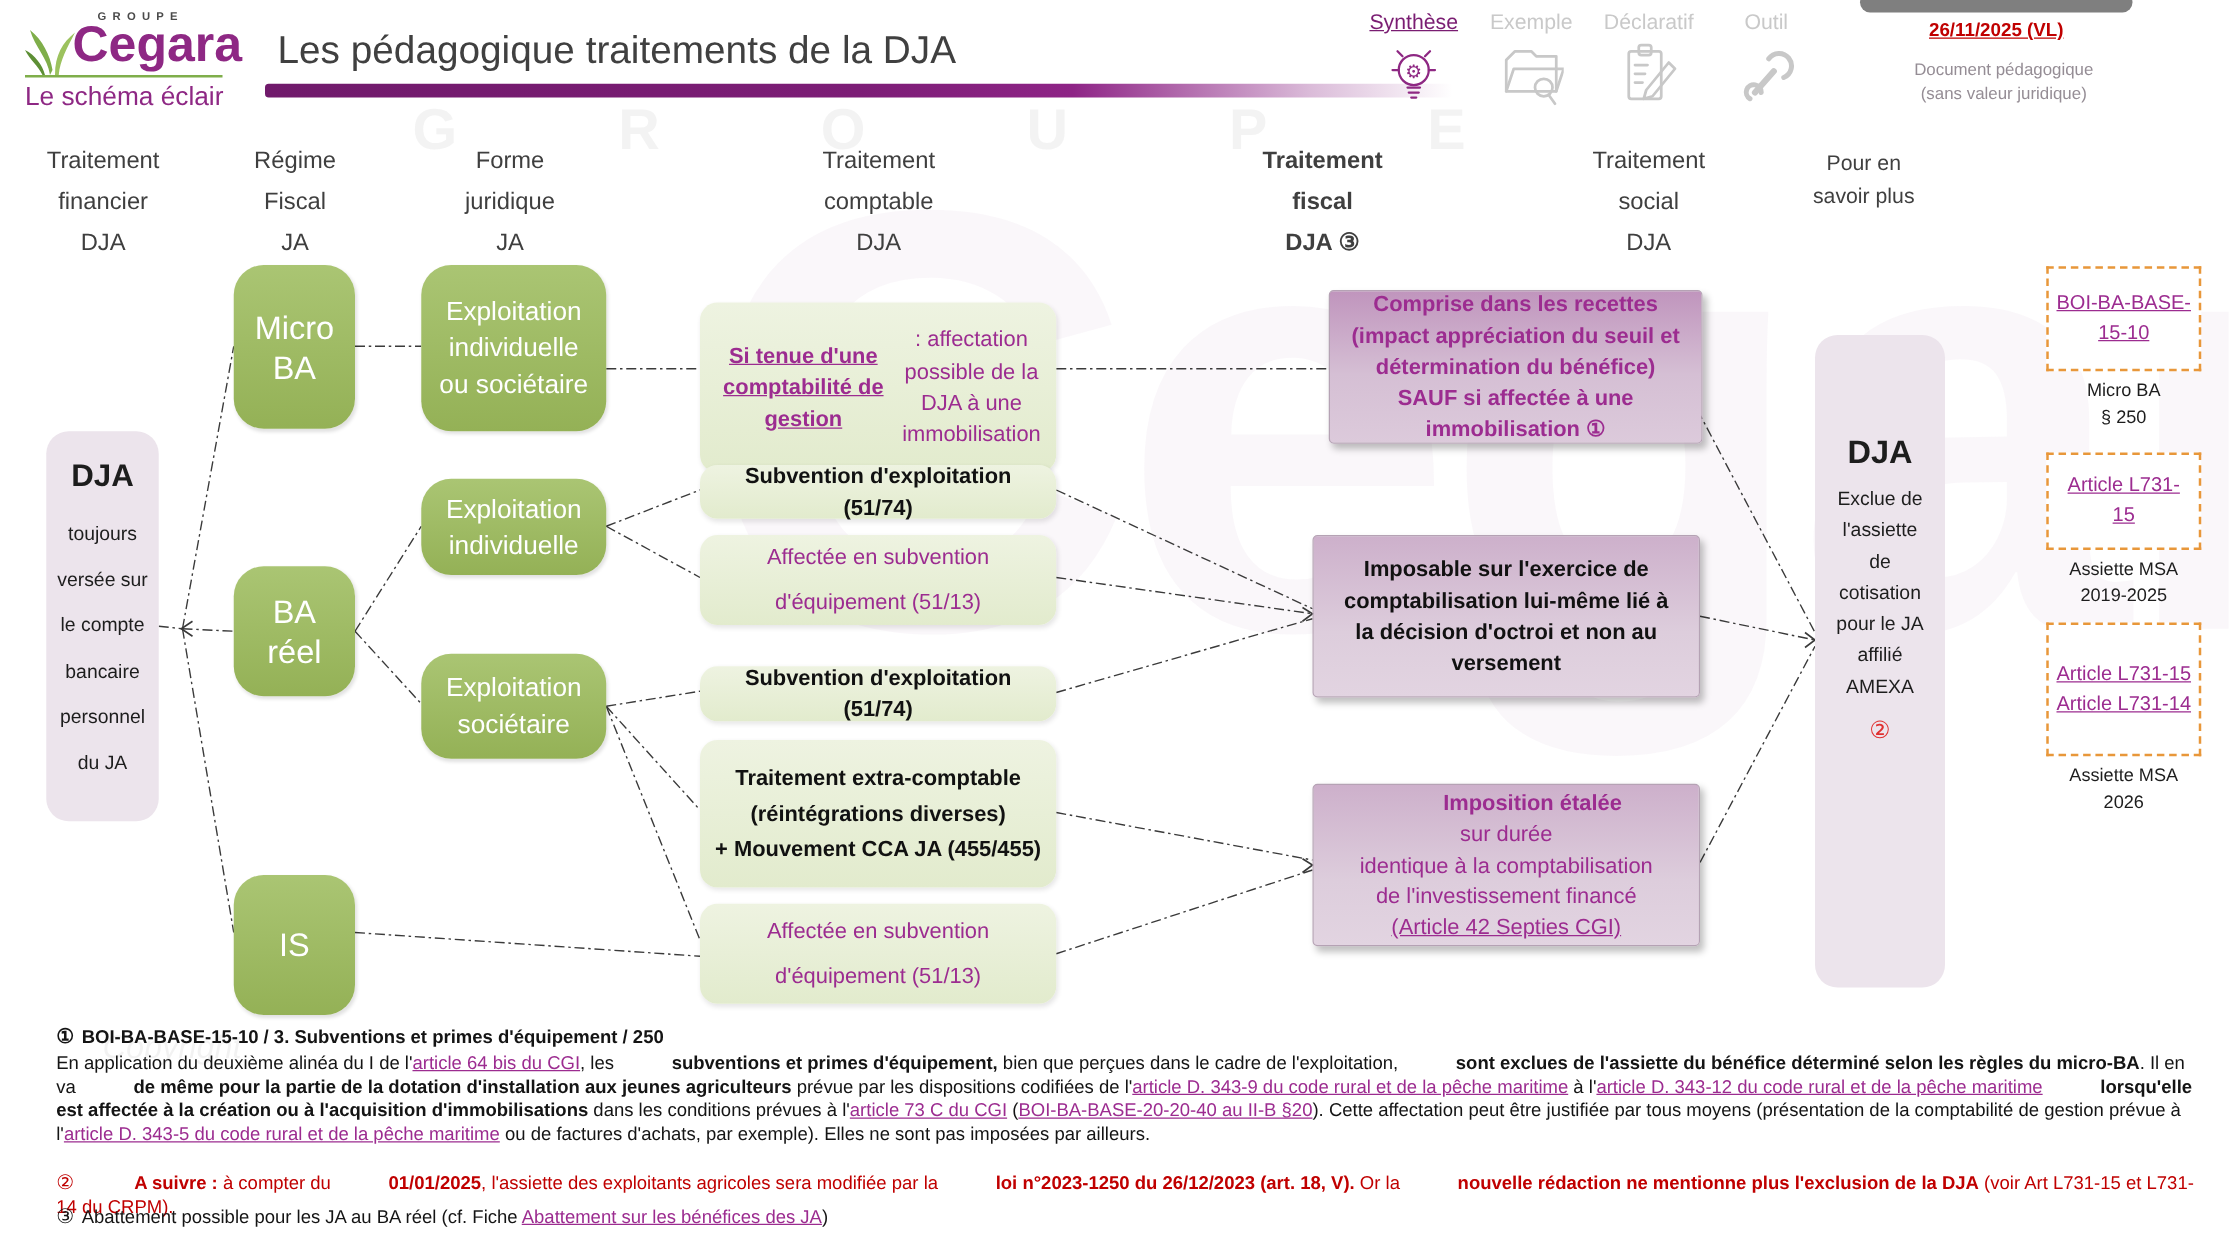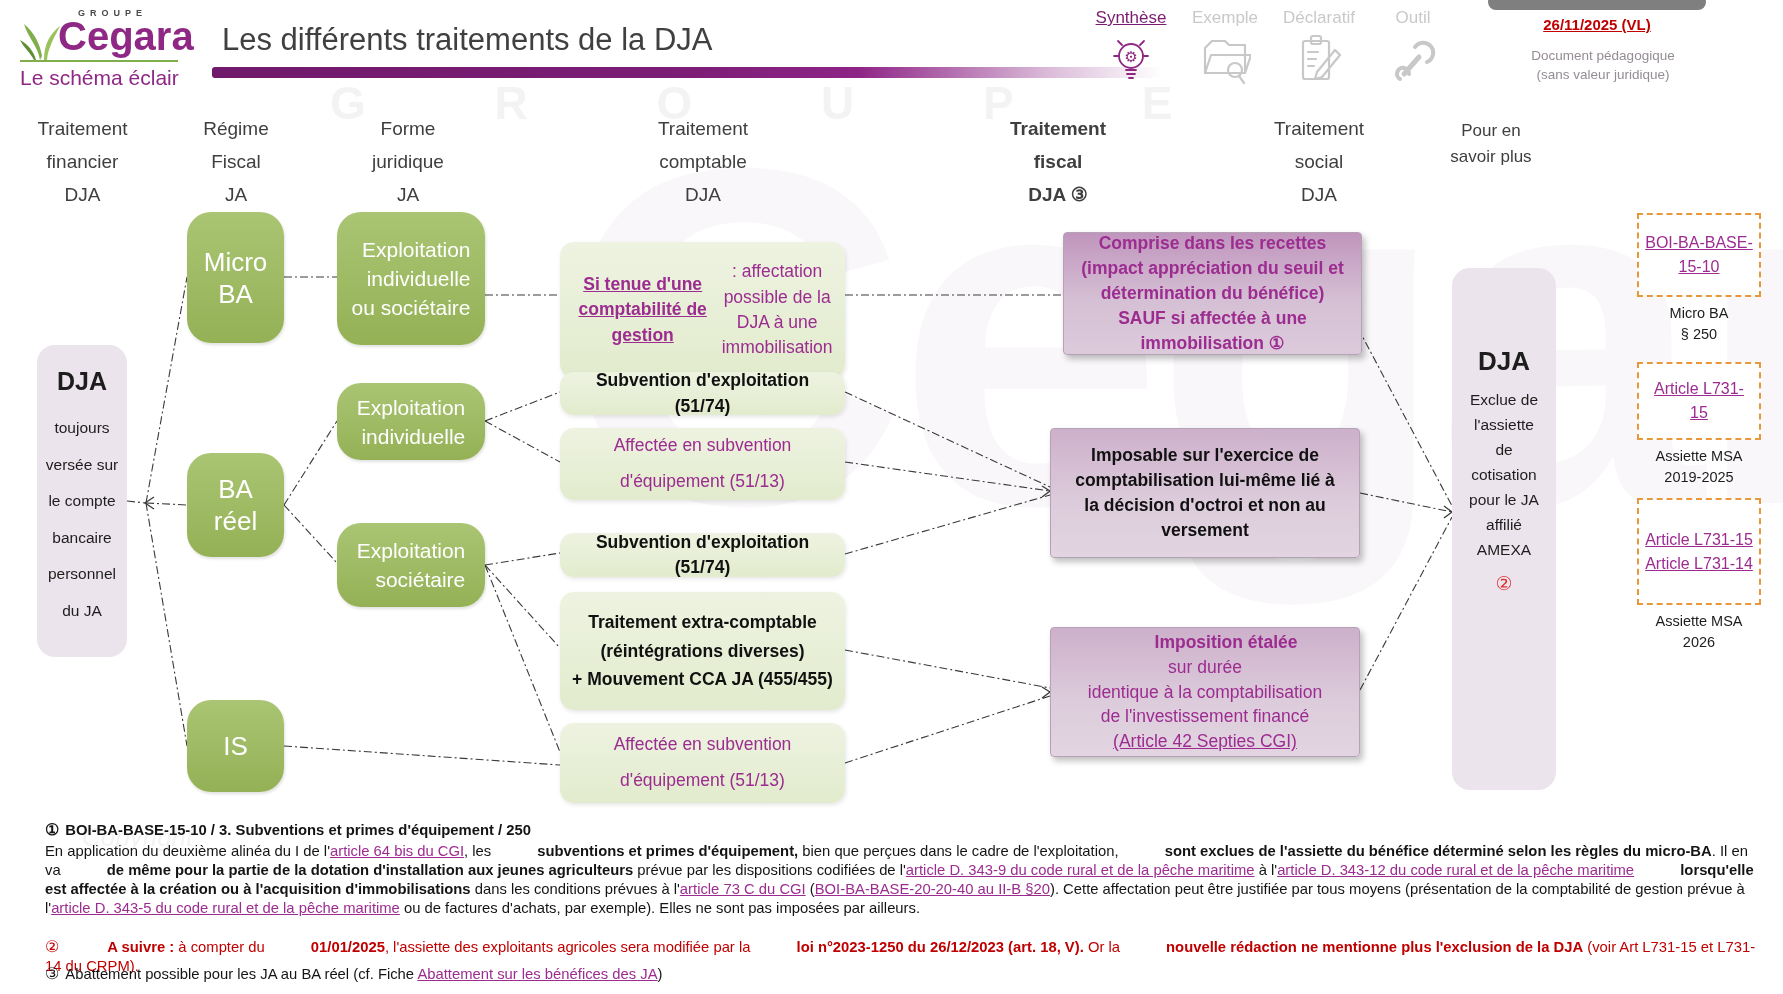--- a/index.html
+++ b/index.html
@@ -58,23 +58,23 @@
   #fin-box{left:37px;top:345px;width:90px;height:312px;}
   #fin-title{margin-top:22px;font-size:25px;font-weight:700;}
   #fin-body{margin-top:14px;font-size:15.5px;line-height:36.5px;}
 
   .green-solid{position:absolute;left:187px;width:97px;border-radius:24px;color:#fff;
      background:linear-gradient(180deg,#aac573 0%,#94b156 100%);
      display:flex;align-items:center;justify-content:center;text-align:center;
      font-size:26px;line-height:32px;box-shadow:1px 2px 3px rgba(0,0,0,0.12);}
   #reg-micro{top:212px;height:131px;}
   #reg-bareel{top:453px;height:104px;}
-  #reg-is{top:700px;height:92px;}
-
-  .green-solid.forme{left:337px;width:148px;font-size:21px;line-height:29px;text-align:right;}
+  #reg-is{top:700px;height:112px;}
+
+  .green-solid.forme{left:337px;width:148px;font-size:21px;line-height:29px;}
   #for-0{top:212px;height:133px;}
   #for-1{top:383px;height:77px;}
   #for-2{top:523px;height:84px;}
 
   .green-light{position:absolute;left:560px;width:285px;border-radius:14px;
      background:linear-gradient(180deg,#eef3e1 0%,#e2ebcd 100%);
      box-shadow:1px 2px 4px rgba(0,0,0,0.10);
      display:flex;align-items:center;justify-content:center;text-align:center;
      font-size:17.5px;line-height:1.45;padding:0 8px;box-sizing:border-box;}
   .green-light.purple{color:#9C2C90;}
@@ -135,21 +135,21 @@
   <div id="groupe-label" class="abs">GROUPE</div>
   <svg id="logo-grass" class="abs" width="42" height="44" viewBox="0 0 42 44">
     <path d="M20 44 C18 30 8 22 4 8 C14 16 20 28 22 40 Z" fill="#7fae4a"></path>
     <path d="M24 44 C24 28 30 18 40 10 C34 22 28 32 27 44 Z" fill="#9cc25e"></path>
     <path d="M14 44 C10 36 4 32 0 24 C8 28 14 36 16 44 Z" fill="#5d8f35"></path>
   </svg>
   <div id="logo-text" class="abs">Cegara</div>
   <div id="logo-underline" class="abs"></div>
   <div id="tagline" class="abs">Le schéma éclair</div>
 
-  <div id="page-title" class="abs">Les différents traitements de la DJA</div>
+  <div id="page-title" class="abs">Les pédagogique traitements de la DJA</div>
   <div id="title-bar" class="abs"></div>
 
   <div id="nav" class="abs">
     <div class="nav-item active">
       <span class="nav-label">Synthèse</span>
       <svg class="nav-icon" width="50" height="54" viewBox="0 0 50 54">
         <g stroke="#8E2883" stroke-width="1.8" fill="none" stroke-linecap="round">
           <circle cx="25" cy="24" r="12"></circle>
           <path d="M20 38 h10 M21 42 h8 M23 46 h4"></path>
           <path d="M8 24 h5 M37 24 h5 M12 9 l4 4 M38 9 l-4 4"></path>

